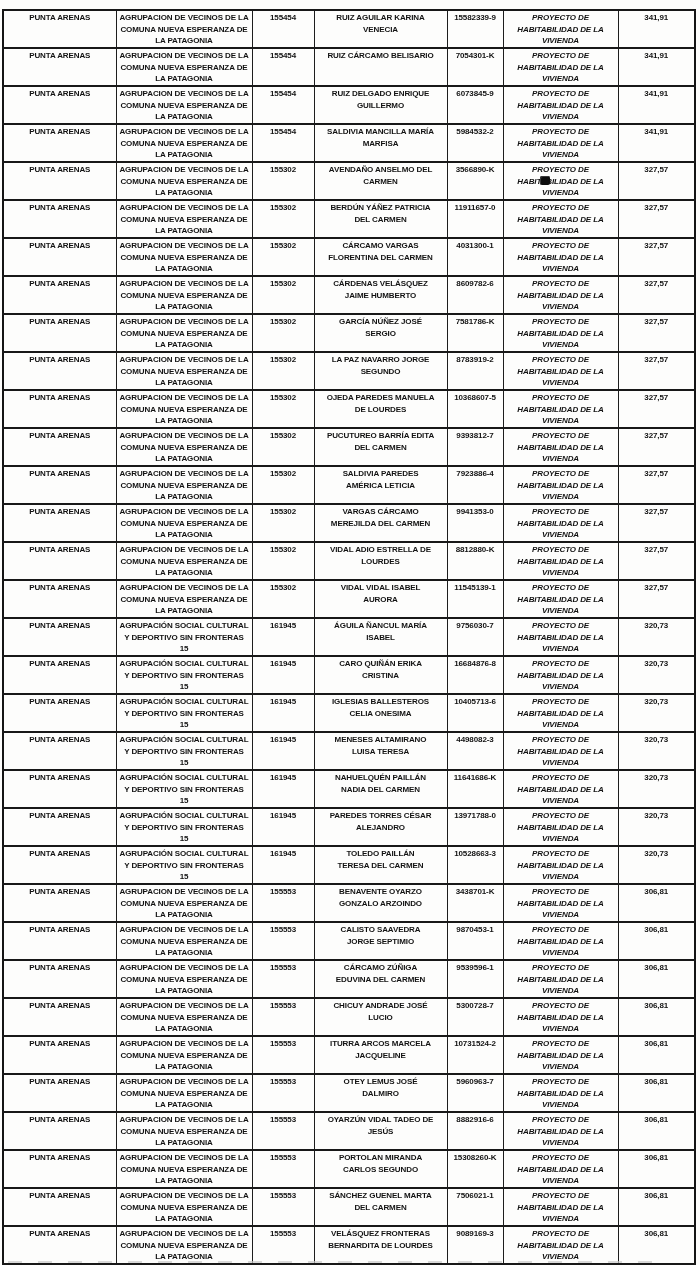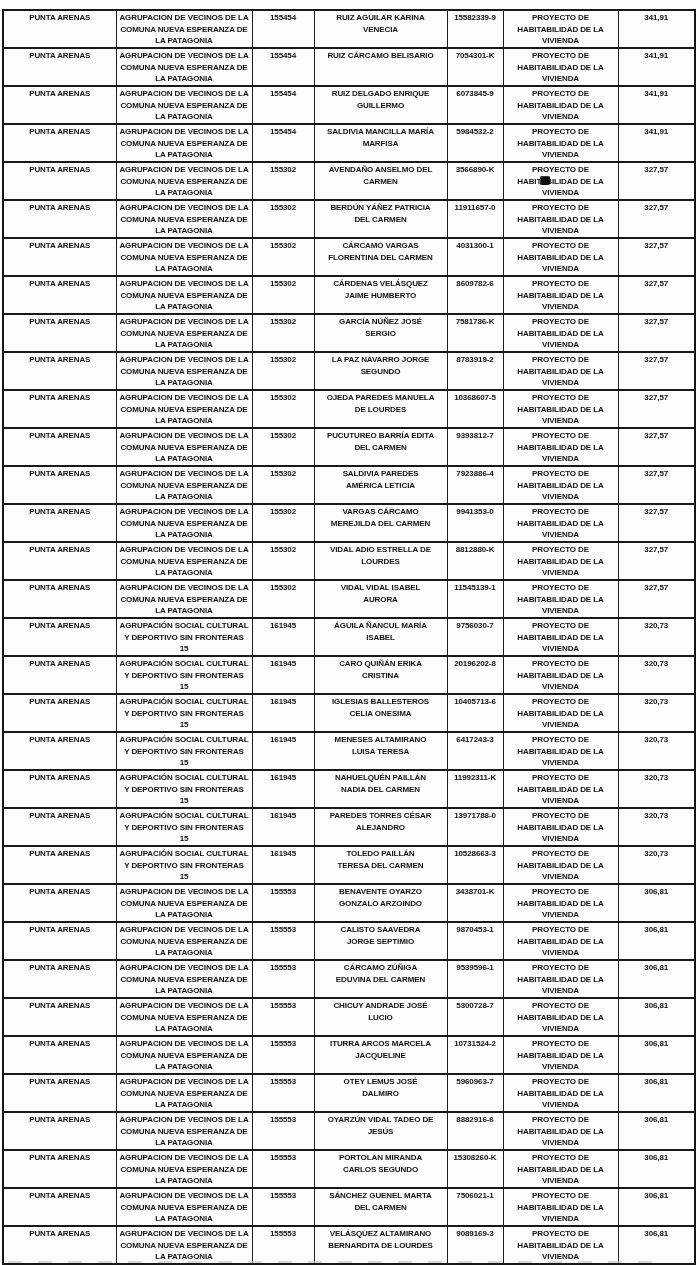--- a/index.html
+++ b/index.html
@@ -34,21 +34,21 @@
     overflow:hidden;
     height:35px;
   }
   col.c-city{width:113px;}
   col.c-org{width:136px;}
   col.c-code{width:62px;}
   col.c-name{width:133px;}
   col.c-rut{width:56px;}
   col.c-proj{width:115px;}
   col.c-amt{width:77px;}
-  td.cell-proj{position:relative;}
+  td.cell-proj{position:relative;font-style:italic;}
   .ink-blob{
     position:absolute;
     left:36px;top:13px;
     width:10px;height:9px;
     background:#0c0c0c;
     border-radius:2px;
     box-shadow:inset 1px 1px 0 #3a3a3a;
   }
   .scan-smudge{
     position:absolute;
@@ -311,21 +311,21 @@
           <td>320,73</td>
         </tr>
         <tr>
           <td>PUNTA ARENAS</td>
           <td>AGRUPACIÓN SOCIAL CULTURAL
 Y DEPORTIVO SIN FRONTERAS
 15</td>
           <td>161945</td>
           <td>CARO QUIÑÁN ERIKA
 CRISTINA</td>
-          <td>20196202-8</td>
+          <td>16684876-8</td>
           <td class="cell-proj">PROYECTO DE
 HABITABILIDAD DE LA
 VIVIENDA</td>
           <td>320,73</td>
         </tr>
         <tr>
           <td>PUNTA ARENAS</td>
           <td>AGRUPACIÓN SOCIAL CULTURAL
 Y DEPORTIVO SIN FRONTERAS
 15</td>
@@ -339,35 +339,35 @@
           <td>320,73</td>
         </tr>
         <tr>
           <td>PUNTA ARENAS</td>
           <td>AGRUPACIÓN SOCIAL CULTURAL
 Y DEPORTIVO SIN FRONTERAS
 15</td>
           <td>161945</td>
           <td>MENESES ALTAMIRANO
 LUISA TERESA</td>
-          <td>6417243-3</td>
+          <td>4498082-3</td>
           <td class="cell-proj">PROYECTO DE
 HABITABILIDAD DE LA
 VIVIENDA</td>
           <td>320,73</td>
         </tr>
         <tr>
           <td>PUNTA ARENAS</td>
           <td>AGRUPACIÓN SOCIAL CULTURAL
 Y DEPORTIVO SIN FRONTERAS
 15</td>
           <td>161945</td>
           <td>NAHUELQUÉN PAILLÁN
 NADIA DEL CARMEN</td>
-          <td>11992311-K</td>
+          <td>11641686-K</td>
           <td class="cell-proj">PROYECTO DE
 HABITABILIDAD DE LA
 VIVIENDA</td>
           <td>320,73</td>
         </tr>
         <tr>
           <td>PUNTA ARENAS</td>
           <td>AGRUPACIÓN SOCIAL CULTURAL
 Y DEPORTIVO SIN FRONTERAS
 15</td>
@@ -519,21 +519,21 @@
 HABITABILIDAD DE LA
 VIVIENDA</td>
           <td>306,81</td>
         </tr>
         <tr>
           <td>PUNTA ARENAS</td>
           <td>AGRUPACION DE VECINOS DE LA
 COMUNA NUEVA ESPERANZA DE
 LA PATAGONIA</td>
           <td>155553</td>
-          <td>VELÁSQUEZ ALTAMIRANO
+          <td>VELÁSQUEZ FRONTERAS
 BERNARDITA DE LOURDES</td>
           <td>9089169-3</td>
           <td class="cell-proj">PROYECTO DE
 HABITABILIDAD DE LA
 VIVIENDA</td>
           <td>306,81</td>
         </tr>
       </tbody>
   </table>
   <div class="scan-smudge"></div>

